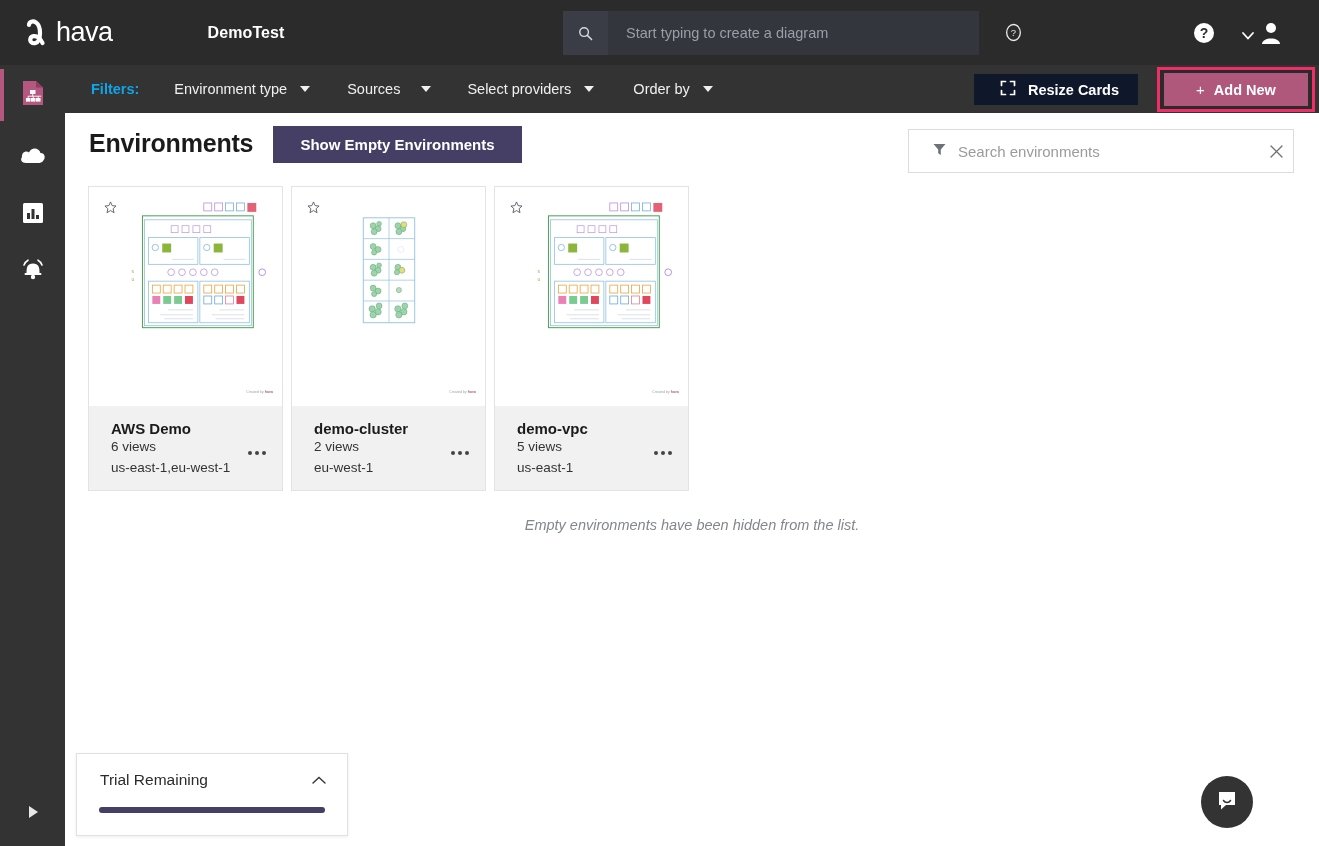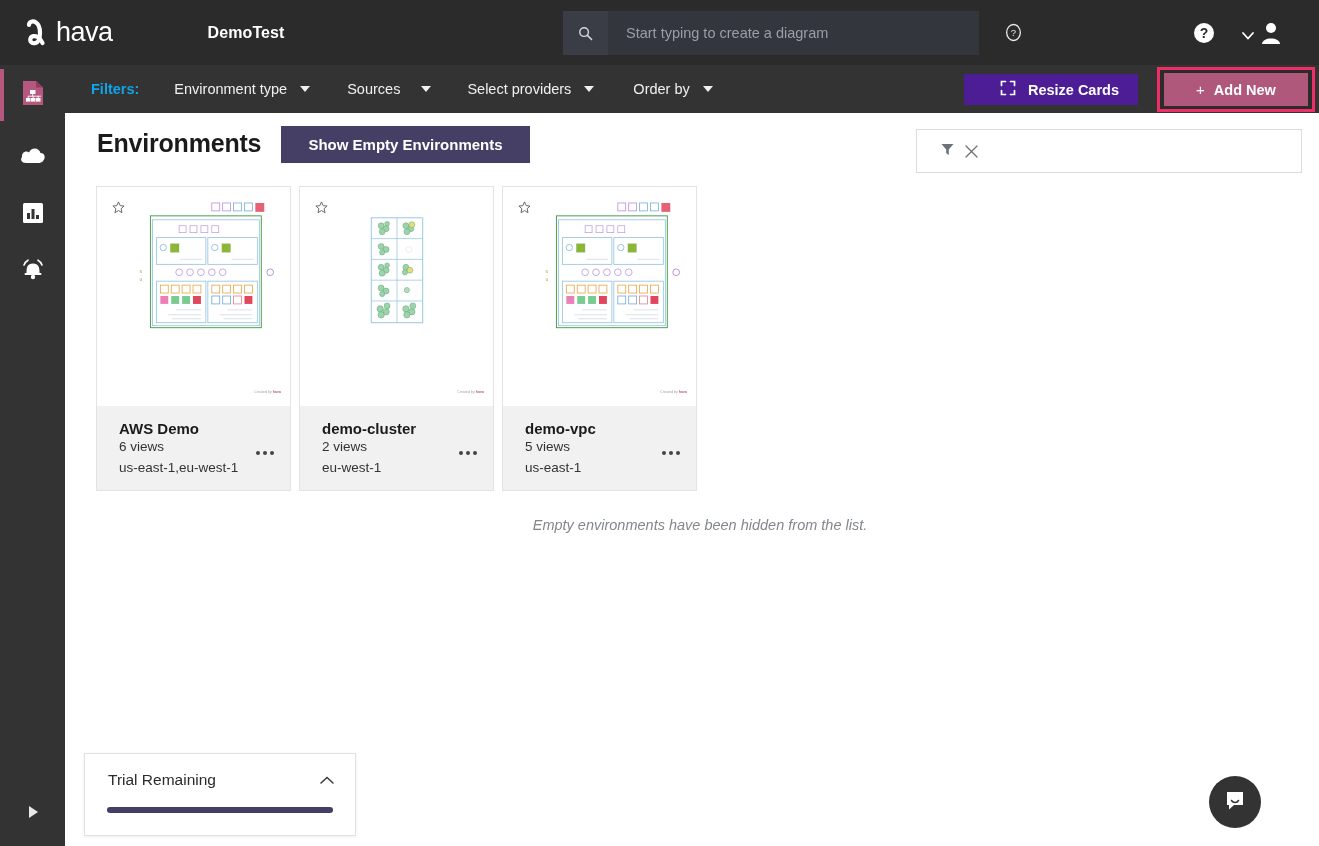--- a/index.html
+++ b/index.html
@@ -47,39 +47,39 @@
     position:absolute; top:65px; left:65px; width:1254px; height:48px;
     background:#333333; display:flex; align-items:center;
   }
   .filters-label { color:#0ea5e9; font-size:14.5px; font-weight:bold; margin-left:26px; }
   .filter-item { display:flex; align-items:center; color:#f0f0f0; font-size:14.5px; cursor:pointer; }
   .f1 { margin-left:35px; } .f2 { margin-left:37px;gap:8px; } .f3 { margin-left:36px; } .f4 { margin-left:39px; }
   .caret { width:0;height:0;border-left:5px solid transparent;border-right:5px solid transparent;
            border-top:6px solid #f0f0f0; margin-left:13px; }
 
   .resize-btn {
-    position:absolute; right:181px; top:9px; height:31px; background:#4c1d95;
-    display:flex; align-items:center; padding:0 19px 0 24px; cursor:pointer;
+    position:absolute; right:181px; top:9px; height:31px; background:#0f172a;
+    display:flex; align-items:center; padding:0 19px 0 14px; cursor:pointer;
   }
   .resize-btn span { color:#fff; font-size:14.5px; font-weight:bold; margin-left:12px; }
 
   .addnew-outer {
     position:absolute; right:4px; top:2px; width:158px; height:45px;
     border:3px solid #ef2d67; background:#2b2b2b;
     display:flex; align-items:center; justify-content:center;
   }
   .addnew-btn {
     width:144px; height:33px; background:#b0577c; color:#fff;
     font-size:14.5px; font-weight:bold; display:flex; align-items:center; justify-content:center;
     cursor:pointer; border:none; font-family:"Liberation Sans",sans-serif;
   }
   .addnew-btn .plus { margin-right:9px; font-weight:normal; font-size:15px;}
 
   
-  .main { position:absolute; top:113px; left:73px; width:1210px; height:733px; background:#fff;text-decoration:underline; }
+  .main { position:absolute; top:113px; left:65px; width:1210px; height:733px; background:#fff;text-decoration:underline; }
 
   .page-title { position:absolute; left:24px; top:16px; font-size:25px; font-weight:bold; color:#1b1b1b; letter-spacing:-0.2px;}
   .showempty-btn {
     position:absolute; left:208px; top:13px; width:249px; height:37px;
     background:#453f66; color:#fff; font-size:15px; font-weight:bold;
     display:flex; align-items:center; justify-content:center; cursor:pointer; border:none;
     font-family:"Liberation Sans",sans-serif;
   }
   .searchenv {
     position:absolute; left:843px; top:16px; width:386px; height:44px;
@@ -276,20 +276,21 @@
     <button class="showempty-btn">
       <span>Show Empty Environments</span>
     </button>
 
     <div class="searchenv">
       <span class="se-funnel">
         <svg width="13" height="13" viewBox="0 0 13 13">
           <path d="M0.5 1 H12.5 L7.8 6.6 V12 L5.2 10.2 V6.6 Z" fill="#6d7278"></path>
         </svg>
       </span>
+      <input class="se-input" type="text" placeholder="Search environments" style="">
       <span class="se-clear">
         <svg width="13" height="13" viewBox="0 0 13 13">
           <path d="M1 1 L12 12 M12 1 L1 12" stroke="#707070" stroke-width="1.3" stroke-linecap="round"></path>
         </svg>
       </span>
     </div>
 
     <div class="cards">
 
       <div class="card">

